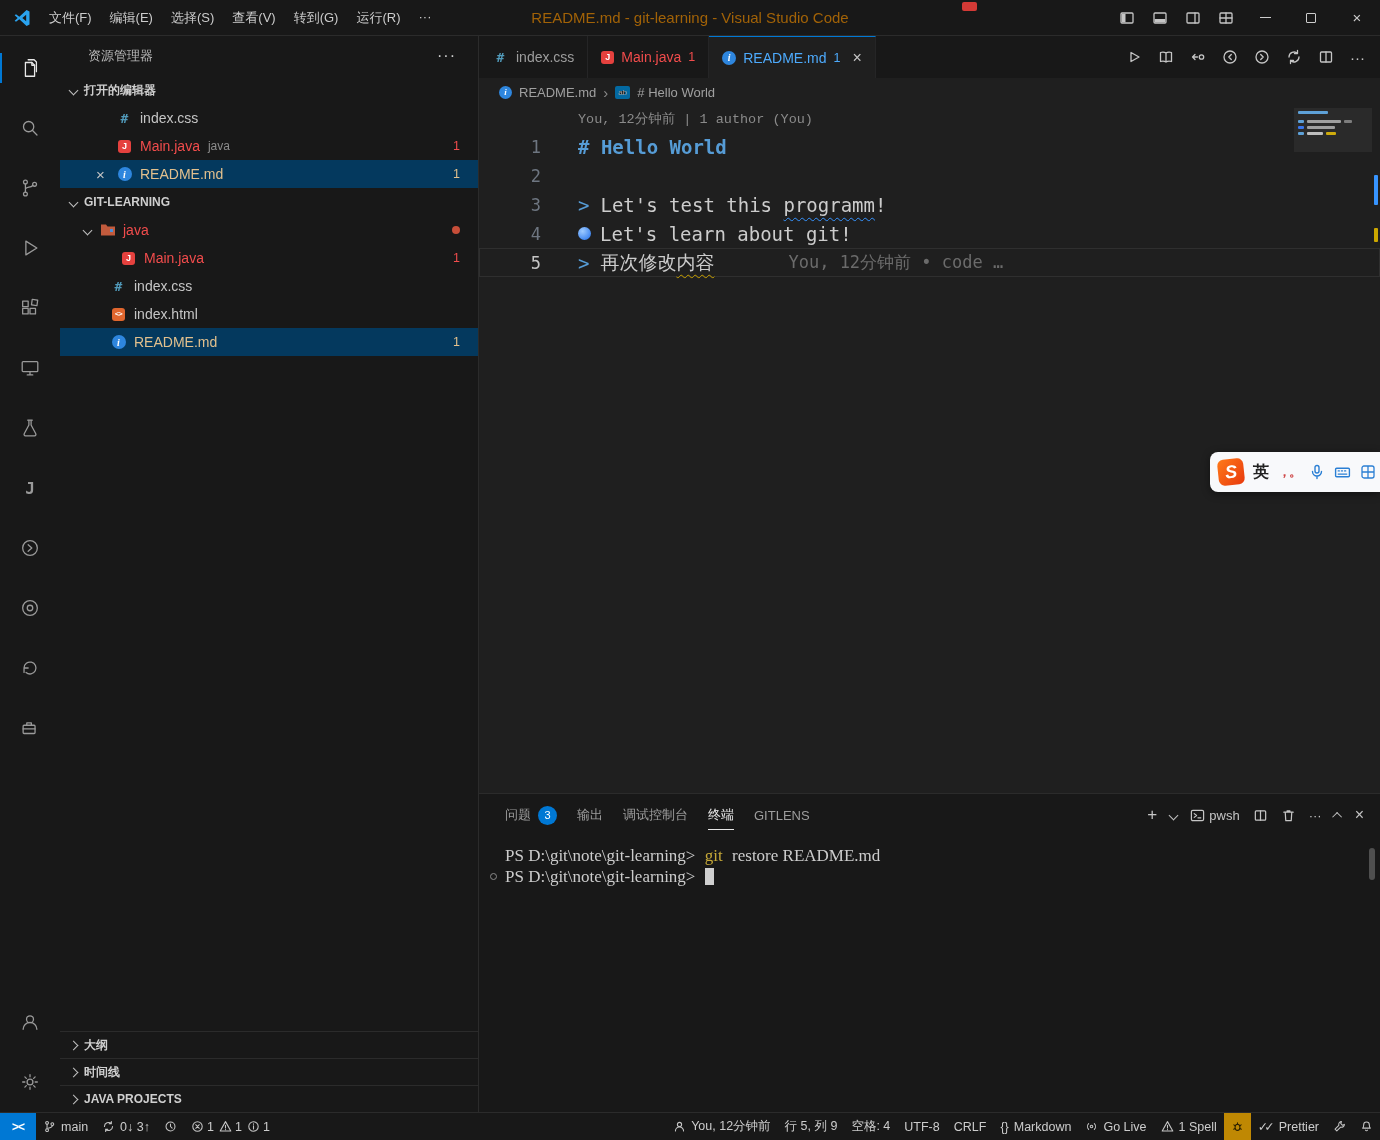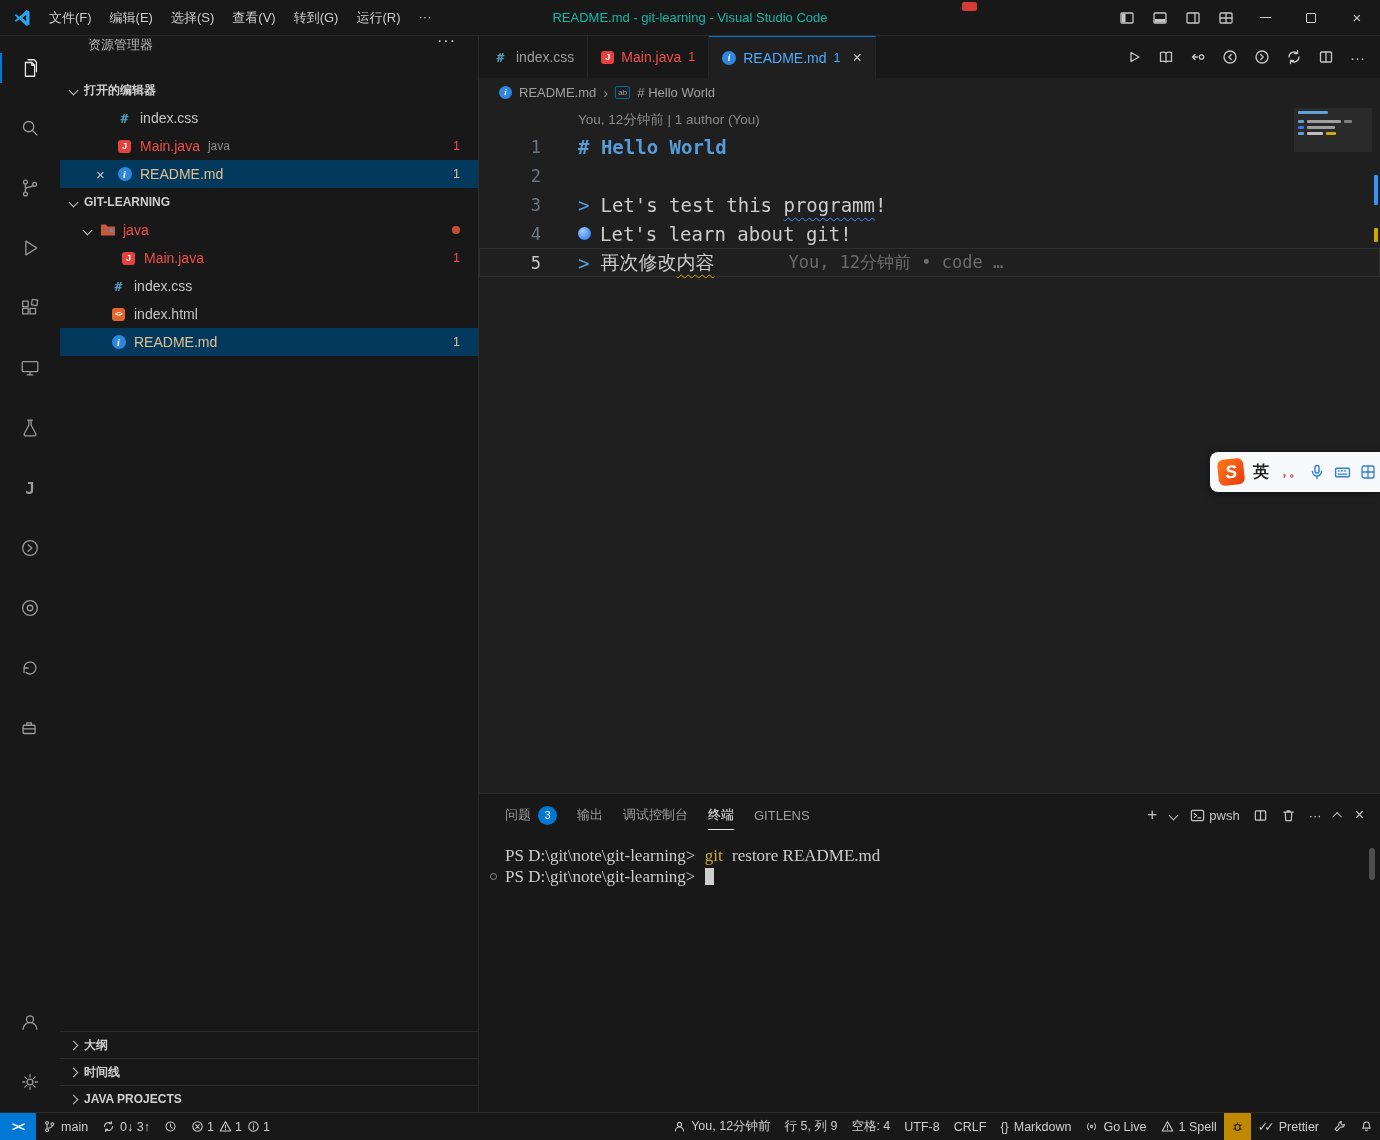--- a/index.html
+++ b/index.html
@@ -6,38 +6,38 @@
 html,body{width:1380px;height:1140px}
 body{background:#1f1f1f;color:#ccc;font-family:"Liberation Sans",sans-serif;font-size:13px;overflow:hidden;position:relative}
 svg{display:block}
 .svgi{stroke:#9a9a9a;fill:none;stroke-width:1.4;stroke-linecap:round;stroke-linejoin:round}
 .svgw{stroke:#c5c5c5;fill:none;stroke-width:1.3;stroke-linecap:round;stroke-linejoin:round}
 
 #titlebar{height:36px;background:#181818;border-bottom:1px solid #2b2b2b;display:flex;align-items:center;position:relative;z-index:5}
 #vscode-logo{margin:0 8px 0 12px}
 .menus{display:flex;align-items:flex-start}
 .menu{padding:4px 9px;border-radius:5px;color:#ccc;font-size:13px;white-space:nowrap}
-#win-title{position:absolute;left:50%;transform:translateX(-50%);color:#14b8a6;font-size:13px;white-space:nowrap}
+#win-title{position:absolute;left:50%;transform:translateX(-50%);color:#a16207;font-size:15px;white-space:nowrap}
 .winbtns{margin-left:auto;display:flex;align-items:center;height:100%}
 .layoutbtn{width:33px;height:100%;display:flex;align-items:center;justify-content:center}
 .ctrlbtn{width:46px;height:100%;display:flex;align-items:center;justify-content:center;color:#ccc;font-size:15px}
 .minline{width:11px;height:1px;background:#ccc}
 .maxbox{width:10px;height:10px;border:1px solid #ccc;border-radius:1px}
 #rec-dot{position:absolute;left:962px;top:2px;width:15px;height:9px;border-radius:2px;background:#d43a36}
 
 #main{display:flex;height:1076px}
 #activitybar{width:60px;background:#181818;display:flex;flex-direction:column;padding-top:2px}
 .ab-item{height:60px;display:flex;align-items:center;justify-content:center;position:relative}
 .ab-item.active::before{content:"";position:absolute;left:0;top:15px;bottom:15px;width:2px;background:#0078d4}
 .ab-item.active .svgi{stroke:#e8e8e8}
 .ab-j{font-size:16px;font-weight:bold;color:#9a9a9a;font-family:"DejaVu Sans Mono",monospace}
 .ab-bottom{margin-top:auto;display:flex;flex-direction:column}
 
 #sidebar{width:419px;background:#181818;border-right:1px solid #2b2b2b;display:flex;flex-direction:column}
-.sb-title{height:40px;display:flex;padding:0 22px 0 28px;color:#b8b8b8;font-size:13px}
+.sb-title{height:40px;display:flex;align-items:center;padding:0 22px 0 28px;color:#b8b8b8;font-size:13px}
 .moredots{margin-left:auto;color:#cfcfcf;font-size:16px;letter-spacing:1px;line-height:10px}
 .sec-head{height:28px;display:flex;align-items:center;gap:7px;padding-left:10px;font-weight:bold;font-size:12px;color:#cfcfcf}
 .chv{width:7px;height:7px;border-right:1.4px solid #c0c0c0;border-bottom:1.4px solid #c0c0c0;display:inline-block;flex:none}
 .chv.down{transform:rotate(45deg)}
 .chv.right{transform:rotate(-45deg)}
 .row{height:28px;display:flex;align-items:center;font-size:14px;color:#c5c5c5}
 .row .badge{margin-left:auto;margin-right:18px;font-size:12.5px}
 .sel{background:#04395e}
 .slot{width:20px;display:flex;justify-content:flex-start;flex:none;color:#c5c5c5;font-size:15px}
 .fi{width:17px;display:flex;justify-content:center;align-items:center;margin-right:7px;flex:none}
@@ -54,23 +54,23 @@
 #editorcol{flex:1;display:flex;flex-direction:column;background:#1f1f1f;min-width:0}
 #tabsrow{height:42px;background:#181818;display:flex;align-items:stretch}
 .tab{display:flex;align-items:center;gap:7px;padding:0 13px;border-right:1px solid #252526;font-size:14px;color:#9d9d9d;background:#181818}
 .tab.active{background:#1f1f1f;border-top:1px solid #0078d4}
 .tbadge{font-size:12.5px}
 .tclose{margin-left:5px;color:#c5c5c5;font-size:16px}
 .tabactions{margin-left:auto;display:flex;align-items:center;gap:3px;padding-right:8px}
 .tact{width:29px;height:29px;display:flex;align-items:center;justify-content:center;border-radius:5px;color:#c5c5c5;font-size:15px}
 #breadcrumbs{height:28px;display:flex;align-items:center;gap:7px;padding-left:20px;color:#a0a0a0;font-size:13px}
 .bc-sep{color:#8a8a8a;font-size:15px}
-.sym-box{width:15px;height:13px;border:1px solid #0369a1;border-radius:2px;font-size:8px;display:flex;align-items:center;justify-content:center;color:#a0a0a0}
+.sym-box{width:15px;height:13px;border:5px solid #0369a1;border-radius:2px;font-size:8px;display:flex;align-items:center;justify-content:center;color:#a0a0a0}
 #editorbody{flex:1;position:relative;font-family:"DejaVu Sans Mono",monospace;font-size:19px;padding-top:2px;overflow:hidden}
-.codelens{height:24px;line-height:24px;padding-left:99px;color:#8a8a8a;font-size:13.5px;font-family:Liberation Sans, sans-serif}
+.codelens{height:24px;line-height:24px;padding-left:99px;color:#8a8a8a;font-size:13.5px;font-family:Liberation Mono, monospace}
 .cline{height:29px;display:flex;align-items:center}
 .cline .ln{width:62px;text-align:right;color:#6e7681;font-size:17px;flex:none}
 .cline .ct{padding-left:37px;display:flex;align-items:center;white-space:pre;color:#cccccc}
 .cline.active{box-shadow:inset 0 0 0 1px #2f2f2f}
 .cline.active .ln{color:#c6c6c6}
 .mdh{color:#569cd6;font-weight:bold}
 .qmark{color:#569cd6;margin-right:11px}
 .sq-info{text-decoration:underline wavy #3794ff 1px;text-underline-offset:5px}
 .sq-warn{text-decoration:underline wavy #c8a000 1px;text-underline-offset:5px}
 .blame{color:#6b6b6b;margin-left:74px;font-size:17px}

